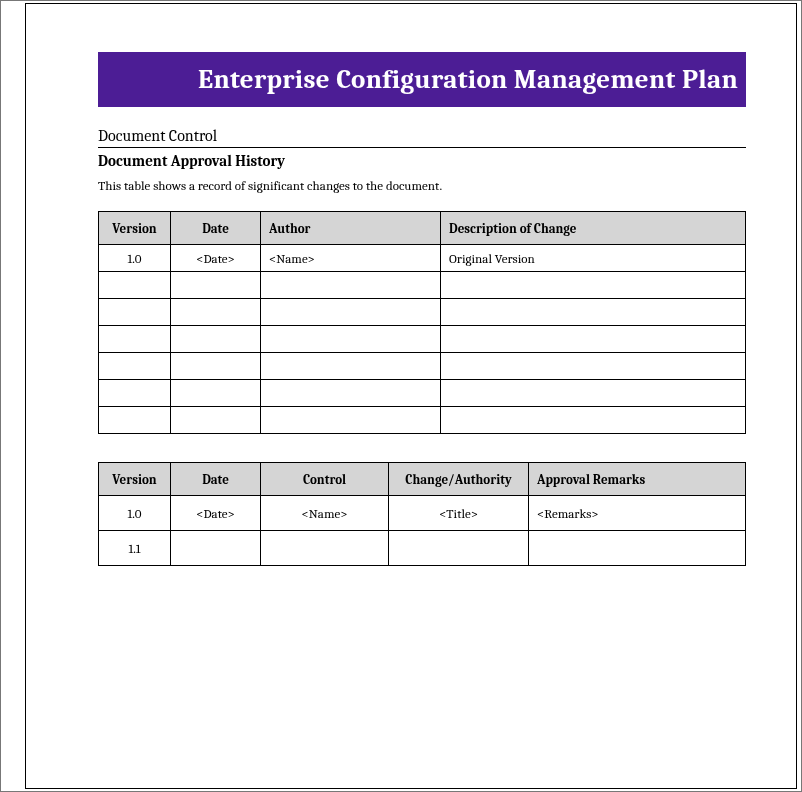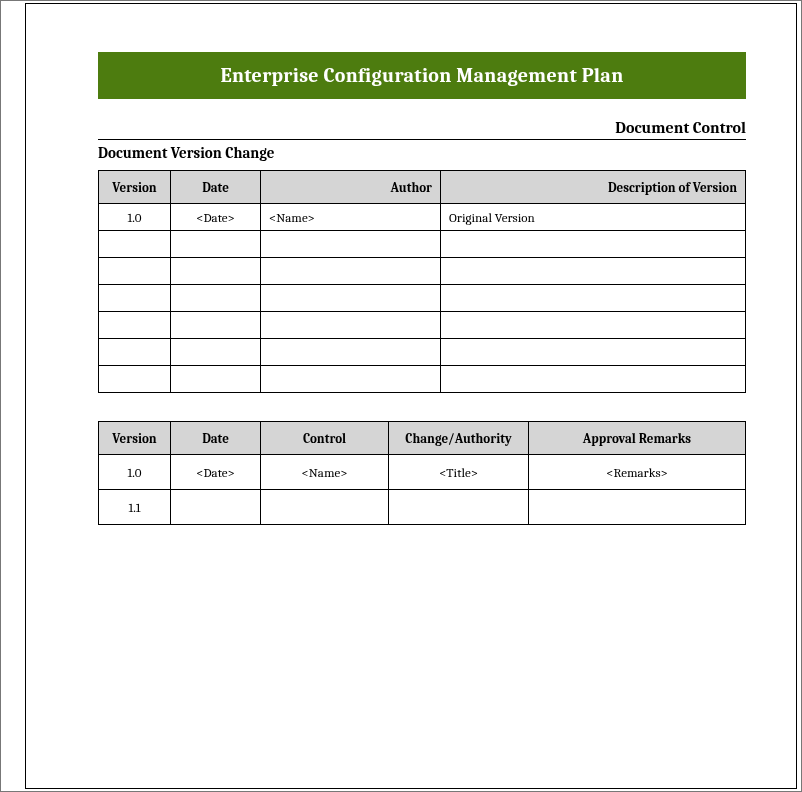--- a/index.html
+++ b/index.html
@@ -22,37 +22,36 @@
     top: 2px;
     left: 24px;
     right: 4px;
     bottom: 2px;
     border: 1px solid #000;
     box-sizing: border-box;
     padding: 48px 50px 40px 72px;
   }
 
   .title-banner {
-    background: #4d7c0f;
+    background: #4c1d95;
     color: #ffffff;
     font-weight: bold;
-    font-size: 20px;
-    text-align: center;
+    font-size: 27px;
+    text-align: right;
     padding: 12px 8px;
     letter-spacing: 0.3px;
     margin-bottom: 20px;
   }
 
   .h1-section {
-    font-weight: bold;
+    font-weight: normal;
     font-size: 16px;
     padding-bottom: 2px;
     border-bottom: 1px solid #000;
     margin-bottom: 4px;
-    text-align: right;
   }
   .h2-section {
     font-weight: bold;
     font-size: 15px;
     margin: 4px 0 8px 0;
   }
   .intro {
     font-size: 13px;
     margin: 0 0 18px 0;
   }
@@ -71,27 +70,27 @@
     height: 18px;
     vertical-align: middle;
     overflow: hidden;
   }
   table.grid th {
     background: #d5d5d5;
     font-weight: bold;
     text-align: left;
     height: 24px;
   }
-  table#version-table th { text-align: right; }
+  table#version-table th { text-align: left; }
   table#version-table td.center,
   table#version-table th.center { text-align: center; }
   table#approvals-table th { text-align: center; }
   table#approvals-table td { text-align: center; height: 26px; }
   table#approvals-table td.left,
-  table#approvals-table th.left { text-align: center; }
+  table#approvals-table th.left { text-align: left; }
 
   
   #version-table col.c-version { width: 72px; }
   #version-table col.c-date    { width: 90px; }
   #version-table col.c-author  { width: 180px; }
   #version-table col.c-desc    { width: auto; }
 
   #approvals-table col.c-version { width: 72px; }
   #approvals-table col.c-date    { width: 90px; }
   #approvals-table col.c-approver{ width: 128px; }
@@ -103,36 +102,37 @@
 
 <div class="page-frame">
   <div class="page-inner">
 
     <div class="title-banner">
       <span>Enterprise Configuration Management Plan</span>
     </div>
 
     <div class="h1-section">Document Control</div>
 
-    <div class="h2-section">Document Version Change</div>
-
+    <div class="h2-section">Document Approval History</div>
+
+    <p class="intro">This table shows a record of significant changes to the document.</p>
 
     <table id="version-table" class="grid">
       <colgroup>
         <col class="c-version">
           <col class="c-date">
           <col class="c-author">
           <col class="c-desc">
       </colgroup>
       <thead>
         <tr>
           <th class="center">Version</th>
           <th class="center">Date</th>
           <th>Author</th>
-          <th>Description of Version</th>
+          <th>Description of Change</th>
         </tr>
       </thead>
       <tbody>
         <tr>
           <td class="center">1.0</td>
           <td class="center">&lt;Date&gt;</td>
           <td>&lt;Name&gt;</td>
           <td>Original Version</td>
         </tr>
         <tr>

